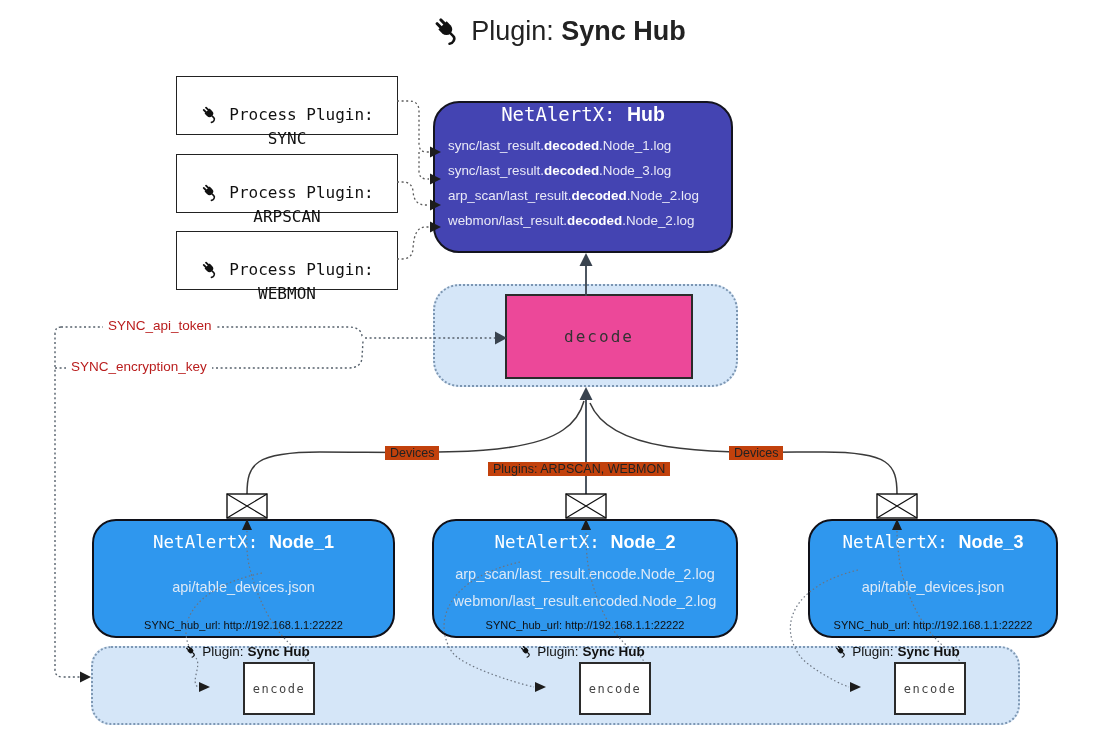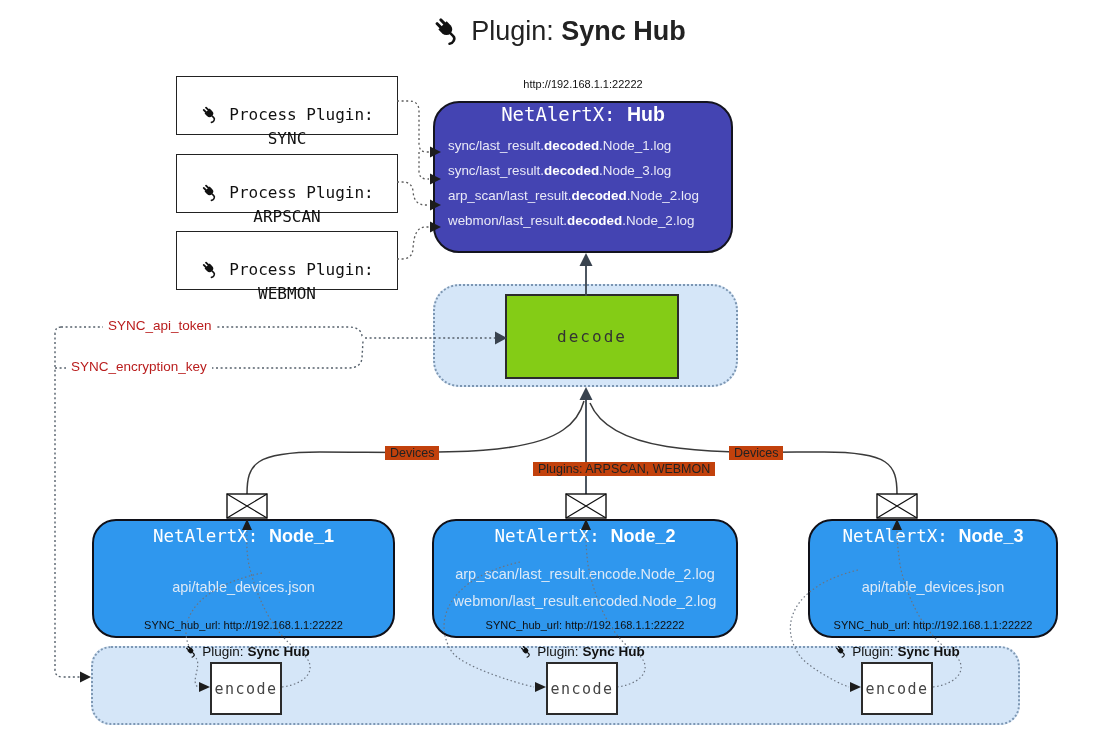--- a/index.html
+++ b/index.html
@@ -24,44 +24,44 @@
   .hub{left:433px;top:101px;width:300px;height:152px;background:var(--hub,#4444B2);
        border:2px solid #14141f;border-radius:26px;z-index:2;box-sizing:border-box;}
   .hub-title{margin-top:0;text-align:center;color:#fff;font-size:19px;
              font-family:"DejaVu Sans Mono",monospace;}
   .hub-title b{font-family:"Liberation Sans",sans-serif;font-weight:700;font-size:19.5px;}
   .hub-logs{margin-top:7px;padding-left:13px;font-size:13.4px;color:#E9E9F7;line-height:25px;}
   .hub-logs b{font-weight:700;color:#fff;}
   
   .decode-wrap{left:433px;top:284px;width:305px;height:103px;background:var(--panel,#D5E6F8);
                border:2px dotted #7C96B2;border-radius:26px;z-index:2;box-sizing:border-box;}
-  .decode-box{left:505px;top:294px;width:174px;height:85px;background:#84cc16;border:2px solid #2b2b2b;
+  .decode-box{left:505px;top:294px;width:188px;height:85px;background:#ec4899;border:2px solid #2b2b2b;
               z-index:3;display:flex;align-items:center;justify-content:center;box-sizing:border-box;
               font-family:"DejaVu Sans Mono",monospace;font-size:16px;letter-spacing:2px;color:#333;}
   
   .lbl{background:#fff;padding:0 5px;font-size:13.5px;color:#b91c1c;z-index:10;white-space:nowrap;}
   .edge-lbl{background:#c2410c;padding:0 5px;font-size:12.5px;color:#222;z-index:10;white-space:nowrap;}
   
   .node{top:519px;height:119px;background:var(--node,#2F97EE);border:2px solid #101018;
         border-radius:24px;z-index:2;box-sizing:border-box;}
-  .node-title{margin-top:5px;text-align:center;color:#fff;font-size:17.5px;
+  .node-title{margin-top:11px;text-align:center;color:#fff;font-size:17.5px;
               font-family:"DejaVu Sans Mono",monospace;white-space:nowrap;}
   .node-title b{font-family:"Liberation Sans",sans-serif;font-weight:700;font-size:18px;}
   .node-lines{position:absolute;top:42px;bottom:24px;left:0;right:0;display:flex;flex-direction:column;
               align-items:center;justify-content:center;font-size:14.5px;color:#DCE9F7;line-height:27px;}
   .node-footer{position:absolute;bottom:5px;left:0;right:0;text-align:center;font-size:11px;color:#0f0f0f;}
   
   .band{left:91px;top:646px;width:929px;height:79px;background:var(--panel,#D5E6F8);
         border:2px dotted #7E98B4;border-radius:20px;z-index:1;box-sizing:border-box;}
   .band-lbl{top:644px;width:170px;display:flex;align-items:center;justify-content:center;gap:3px;
             font-size:13.5px;color:#111;z-index:6;white-space:nowrap;}
   .band-lbl b{font-weight:700;}
   .encode-box{top:662px;width:72px;height:53px;background:#fff;border:2px solid #2b2b2b;z-index:6;
               display:flex;align-items:center;justify-content:center;box-sizing:border-box;
-              font-family:"DejaVu Sans Mono",monospace;font-size:15px;letter-spacing:1.5px;color:#444;}
+              font-family:"DejaVu Sans Mono",monospace;font-size:12px;letter-spacing:1.5px;color:#444;margin-left:33px;}
   
   .overlay{position:absolute;inset:0;z-index:5;pointer-events:none;}
   .sline{stroke:#3a3a3a;stroke-width:1.5;fill:none;}
   .bigline{stroke:#39434f;stroke-width:1.8;fill:none;}
   .dot{stroke:#5b5b5b;stroke-width:1.3;fill:none;stroke-dasharray:2 2.6;}
   .dotb{stroke:#55606b;stroke-width:1.4;fill:none;stroke-dasharray:2 2.6;}
   .dotc{stroke:#6b7480;stroke-width:1.2;fill:none;stroke-dasharray:1.5 2.5;}
   .ah{fill:#1d1d1d;stroke:none;}
   .ahb{fill:#39434f;stroke:none;}
   .env{fill:#fff;stroke:#111;stroke-width:1.4;}
@@ -110,39 +110,38 @@
   <div class="abs ppbox" style="top:231px">
     <span class="row1">
       <svg class="plug plug-sm">
           <use href="#plug"></use>
         </svg>
       <span>Process Plugin:</span>
       </span>
     <span>WEBMON</span>
   </div>
 
-  <div class="abs hub-url">http://192.168.1.1:22222</div>
   <div class="abs hub">
     <div class="hub-title"><span>NetAlertX: </span><b>Hub</b></div>
     <div class="hub-logs">
       <div><span>sync/last_result.</span><b>decoded</b><span>.Node_1.log</span></div>
       <div><span>sync/last_result.</span><b>decoded</b><span>.Node_3.log</span></div>
       <div><span>arp_scan/last_result.</span><b>decoded</b><span>.Node_2.log</span></div>
       <div><span>webmon/last_result.</span><b>decoded</b><span>.Node_2.log</span></div>
     </div>
   </div>
 
   <div class="abs decode-wrap"></div>
   <div class="abs decode-box">decode</div>
 
   <div class="abs lbl" style="left:103px;top:318px">SYNC_api_token</div>
   <div class="abs lbl" style="left:66px;top:359px">SYNC_encryption_key</div>
 
   <div class="abs edge-lbl" style="left:385px;top:446px">Devices</div>
-  <div class="abs edge-lbl" style="left:533px;top:462px">Plugins: ARPSCAN, WEBMON</div>
+  <div class="abs edge-lbl" style="left:488px;top:462px">Plugins: ARPSCAN, WEBMON</div>
   <div class="abs edge-lbl" style="left:729px;top:446px">Devices</div>
 
   <div class="abs node" style="left:92px;width:303px">
     <div class="node-title"><span>NetAlertX: </span><b>Node_1</b></div>
     <div class="node-lines">
         <span>api/table_devices.json</span>
       </div>
     <div class="node-footer">SYNC_hub_url: http://192.168.1.1:22222</div>
   </div>
   <div class="abs node" style="left:432px;width:306px">

